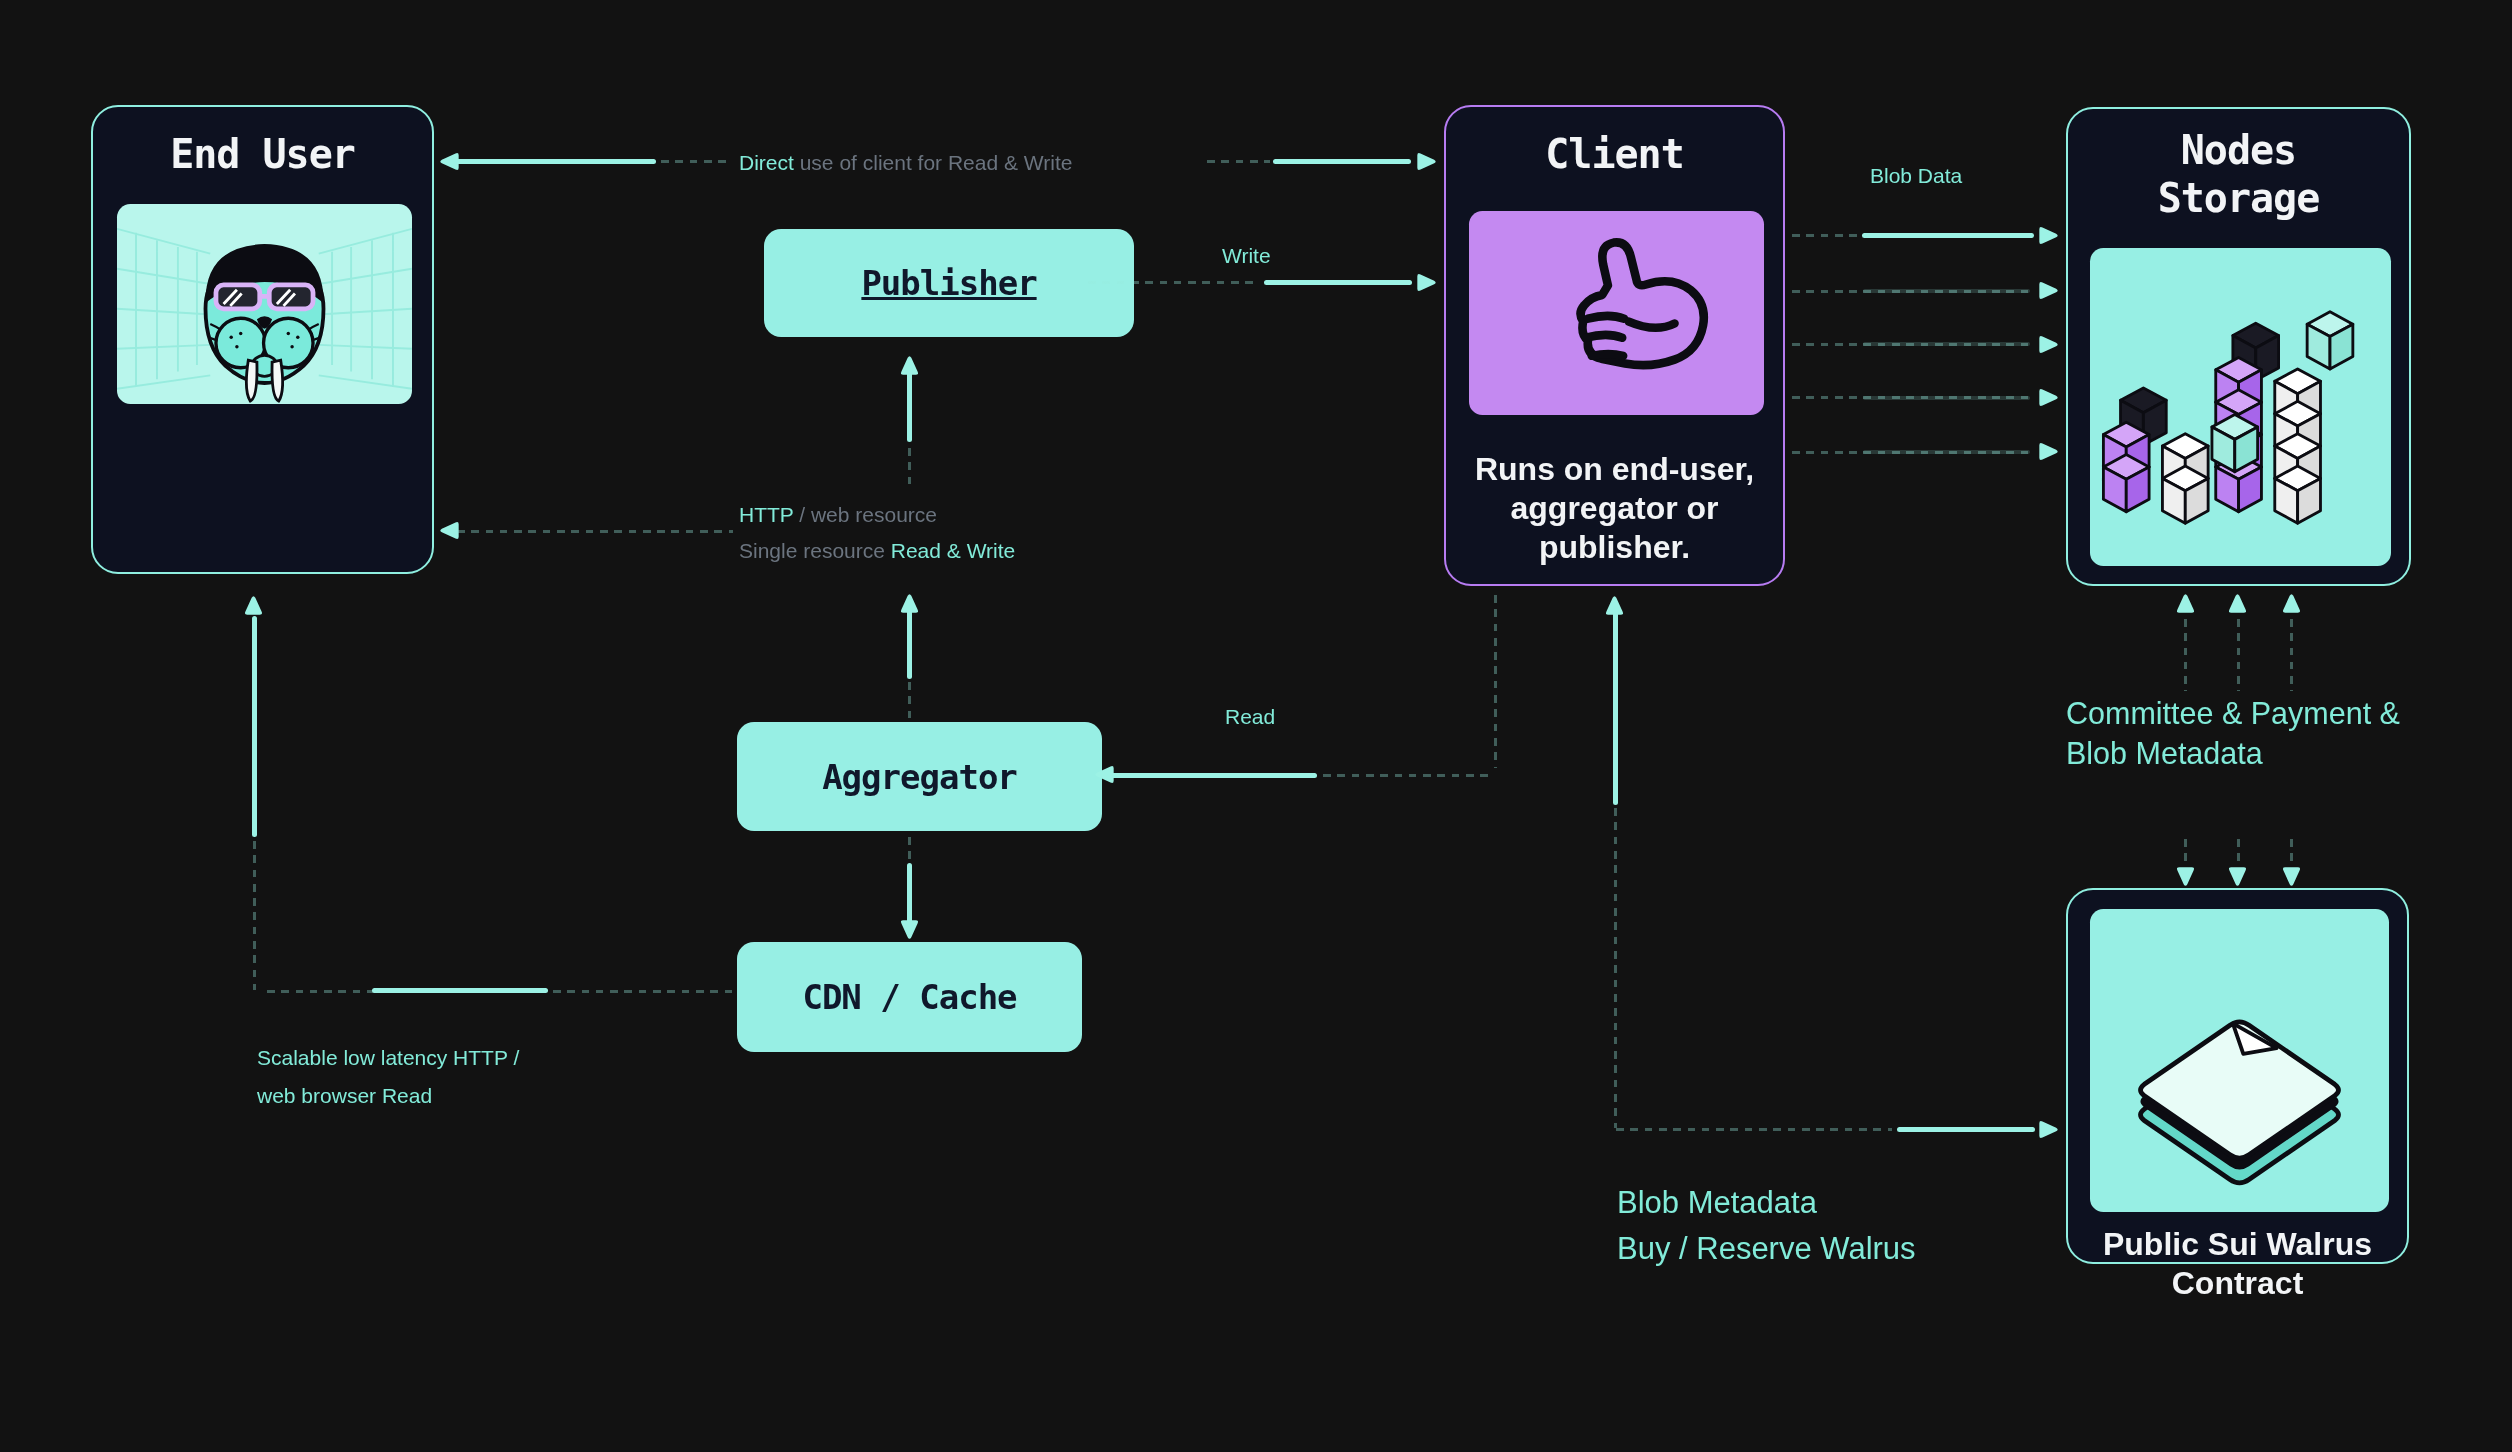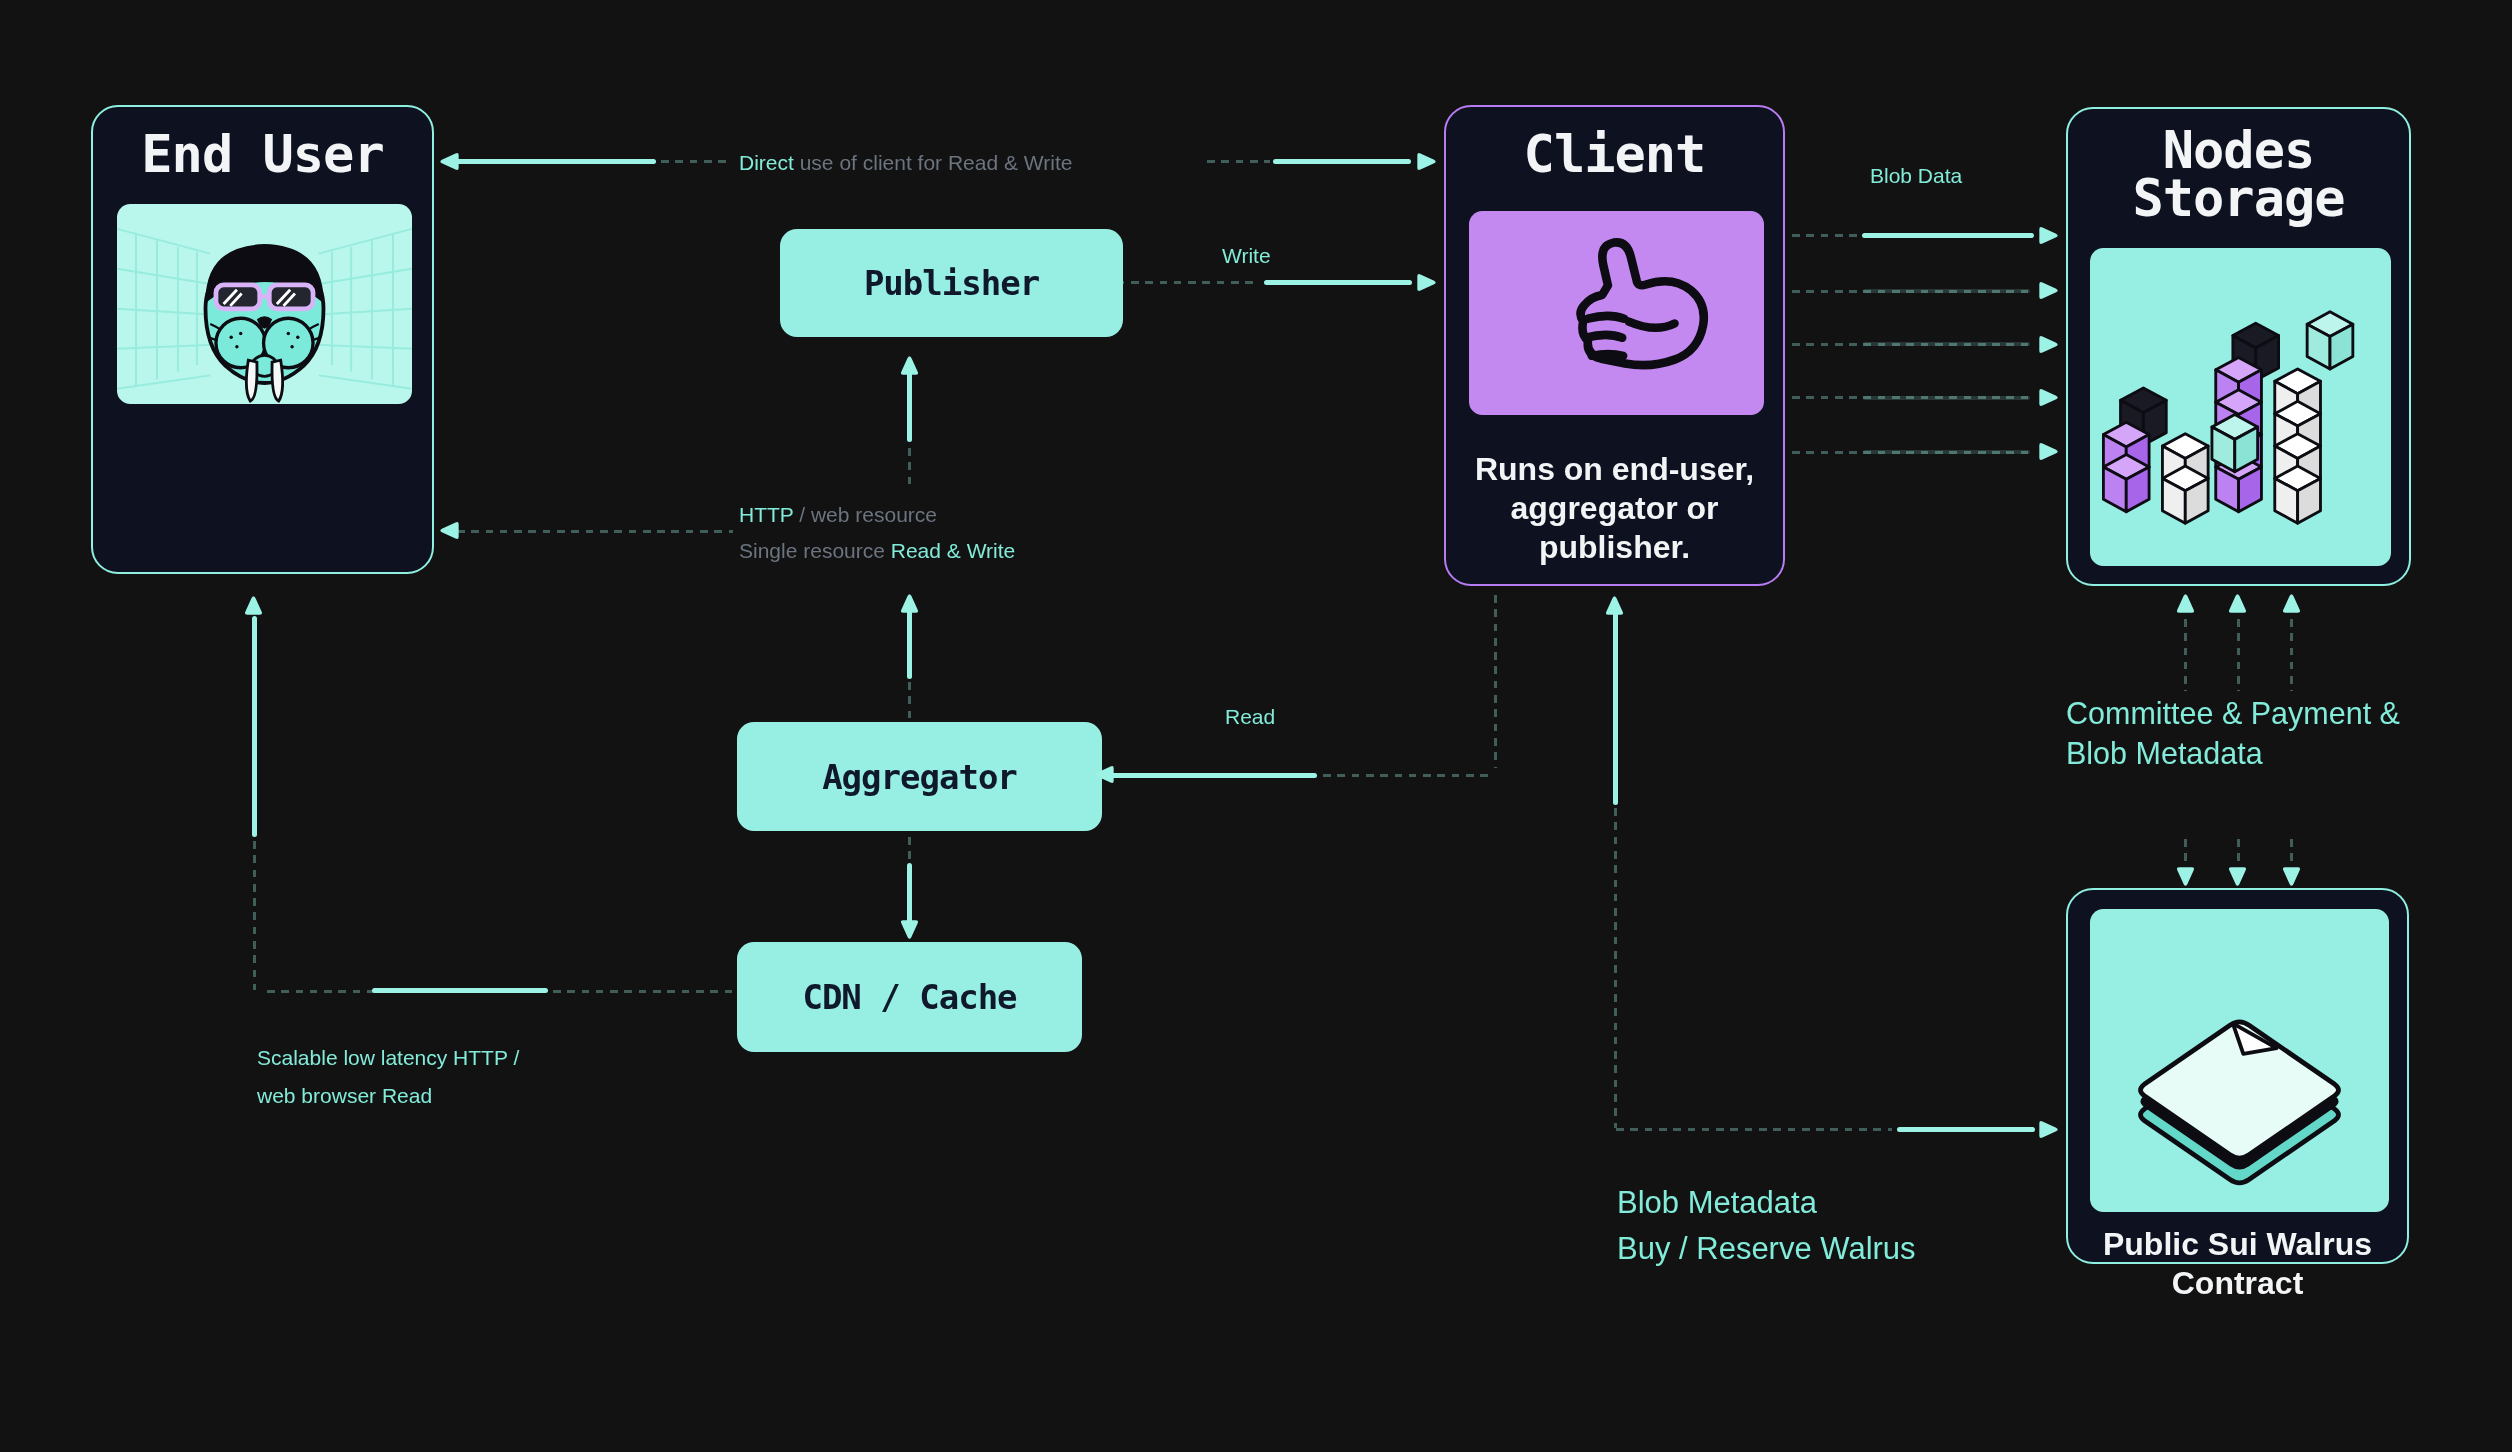--- a/index.html
+++ b/index.html
@@ -10,21 +10,21 @@
     --dash:rgba(150,235,222,0.35); --dash-dim:rgba(150,235,222,0.18);
   }
   *{margin:0;padding:0;box-sizing:border-box;}
   body{background:var(--background);font-family:"Liberation Sans",sans-serif;}
   .canvas{position:relative;width:2512px;height:1452px;background:var(--background);overflow:hidden;}
 
   
   .card{position:absolute;background:var(--card-bg);border:2.9px solid var(--teal);border-radius:27px;}
   .card.purple-card{border-color:var(--purple-border);}
   .card-title{position:absolute;left:0;right:0;text-align:center;color:var(--white);
-    font-family:"DejaVu Sans Mono",monospace;font-weight:700;font-size:52px;line-height:48px;letter-spacing:-1px;}
+    font-family:"DejaVu Sans Mono",monospace;font-weight:700;font-size:40px;line-height:48px;letter-spacing:-1px;}
   .card-img{position:absolute;border-radius:13.3px;overflow:hidden;}
   .card-img svg{display:block;}
   .card-caption{position:absolute;left:9.5px;right:9.5px;text-align:center;color:var(--white);
     font-weight:700;font-size:32px;line-height:39px;}
 
   
   .mint-node{position:absolute;background:var(--mint);border-radius:17px;display:flex;align-items:center;justify-content:center;
     color:var(--dark-text);font-family:"DejaVu Sans Mono",monospace;font-weight:700;font-size:34px;letter-spacing:-1px;}
 
   
@@ -213,21 +213,21 @@
         <path d="M57 184 L147 122 Q157 115 167 122 L257 184 Q265 190 257 196 L167 258 Q157 265 147 258 L57 196 Q49 190 57 184 Z" fill="#E8FCF7" stroke="#0C0C12" stroke-width="5"></path>
         <path d="M150 120 L196 146 L161 152 Z" fill="#FFFFFF" stroke="#0C0C12" stroke-width="4" stroke-linejoin="round"></path>
       </svg>
     </div>
     <div class="card-caption" style="top:335px;">
       <div>Public Sui Walrus</div>
       <div>Contract</div>
     </div>
   </div>
 
-  <div class="mint-node" style="left:780px;top:229px;width:343px;height:108px;">
+  <div class="mint-node" style="left:764px;top:229px;width:370px;height:108px;text-decoration:underline;">
     <span>Publisher</span>
   </div>
   <div class="mint-node" style="left:737px;top:722px;width:365px;height:109px;">
     <span>Aggregator</span>
   </div>
   <div class="mint-node" style="left:737px;top:942px;width:345px;height:110px;">
     <span>CDN / Cache</span>
   </div>
 
   <div>

